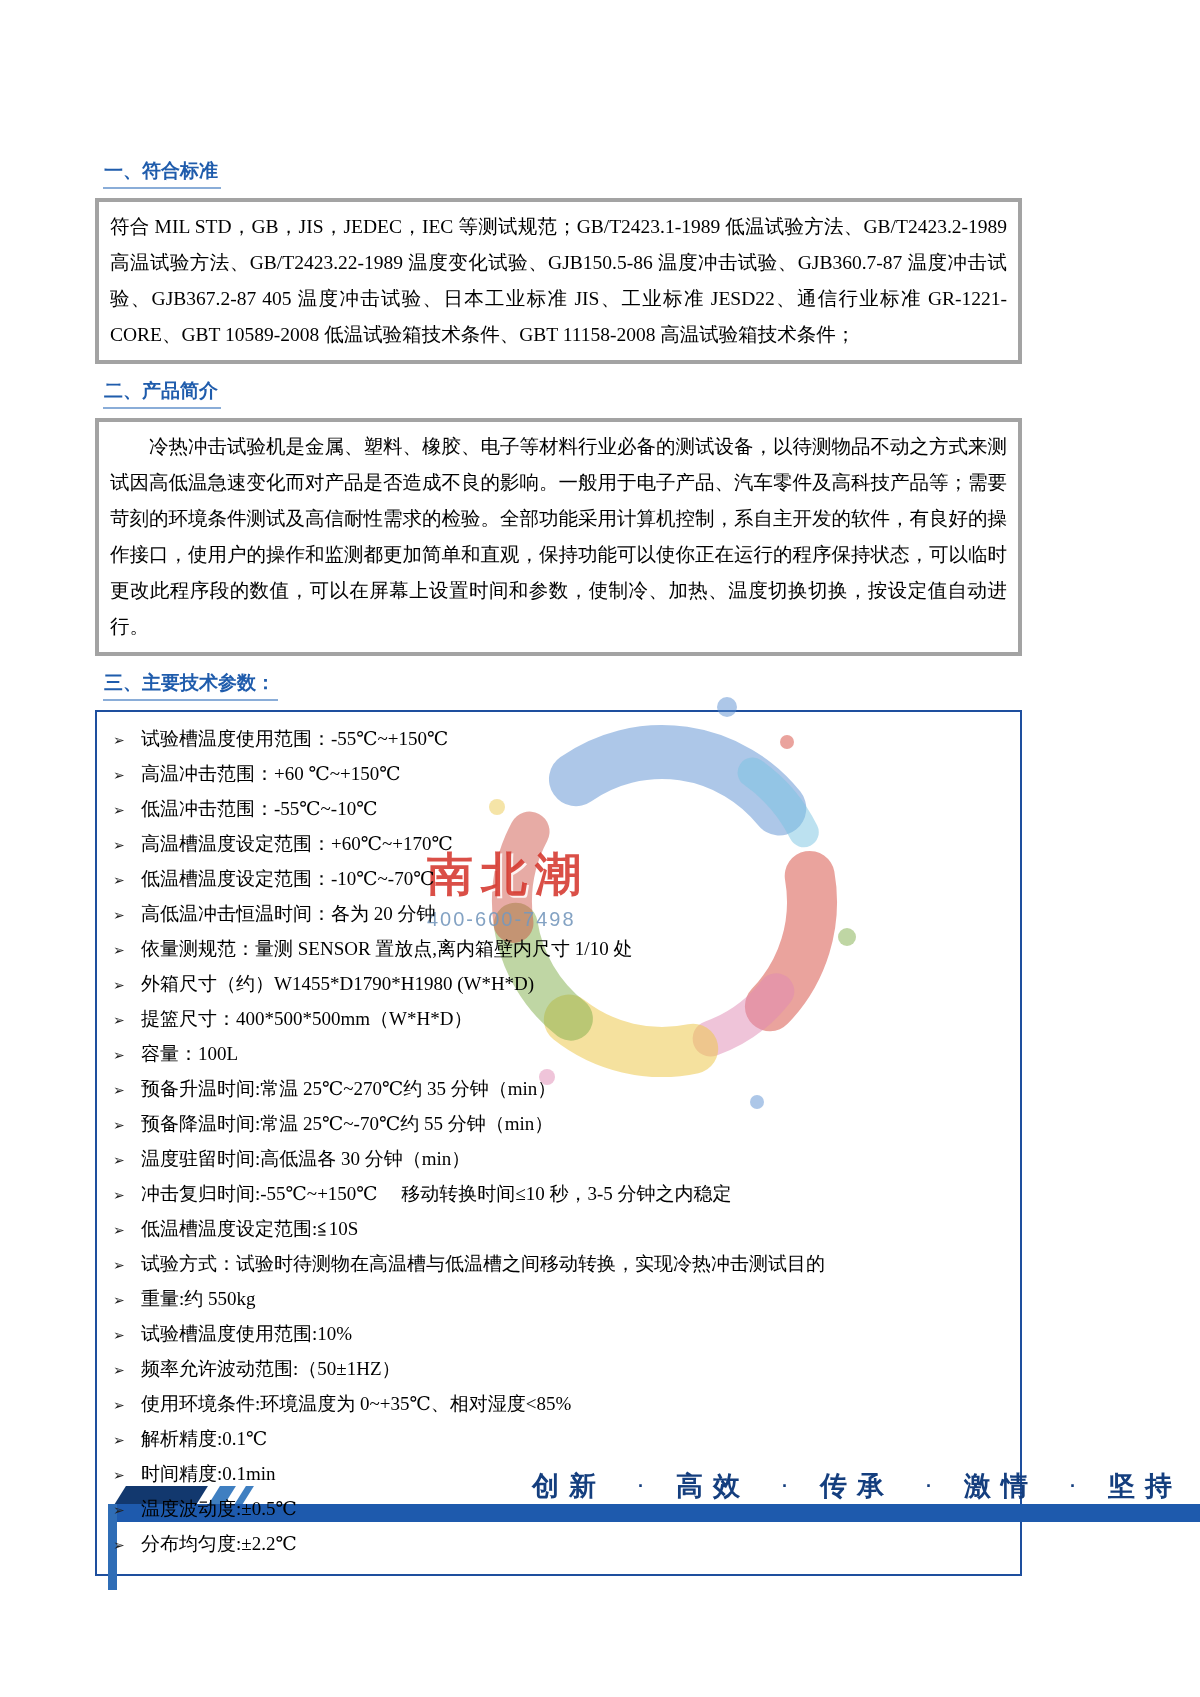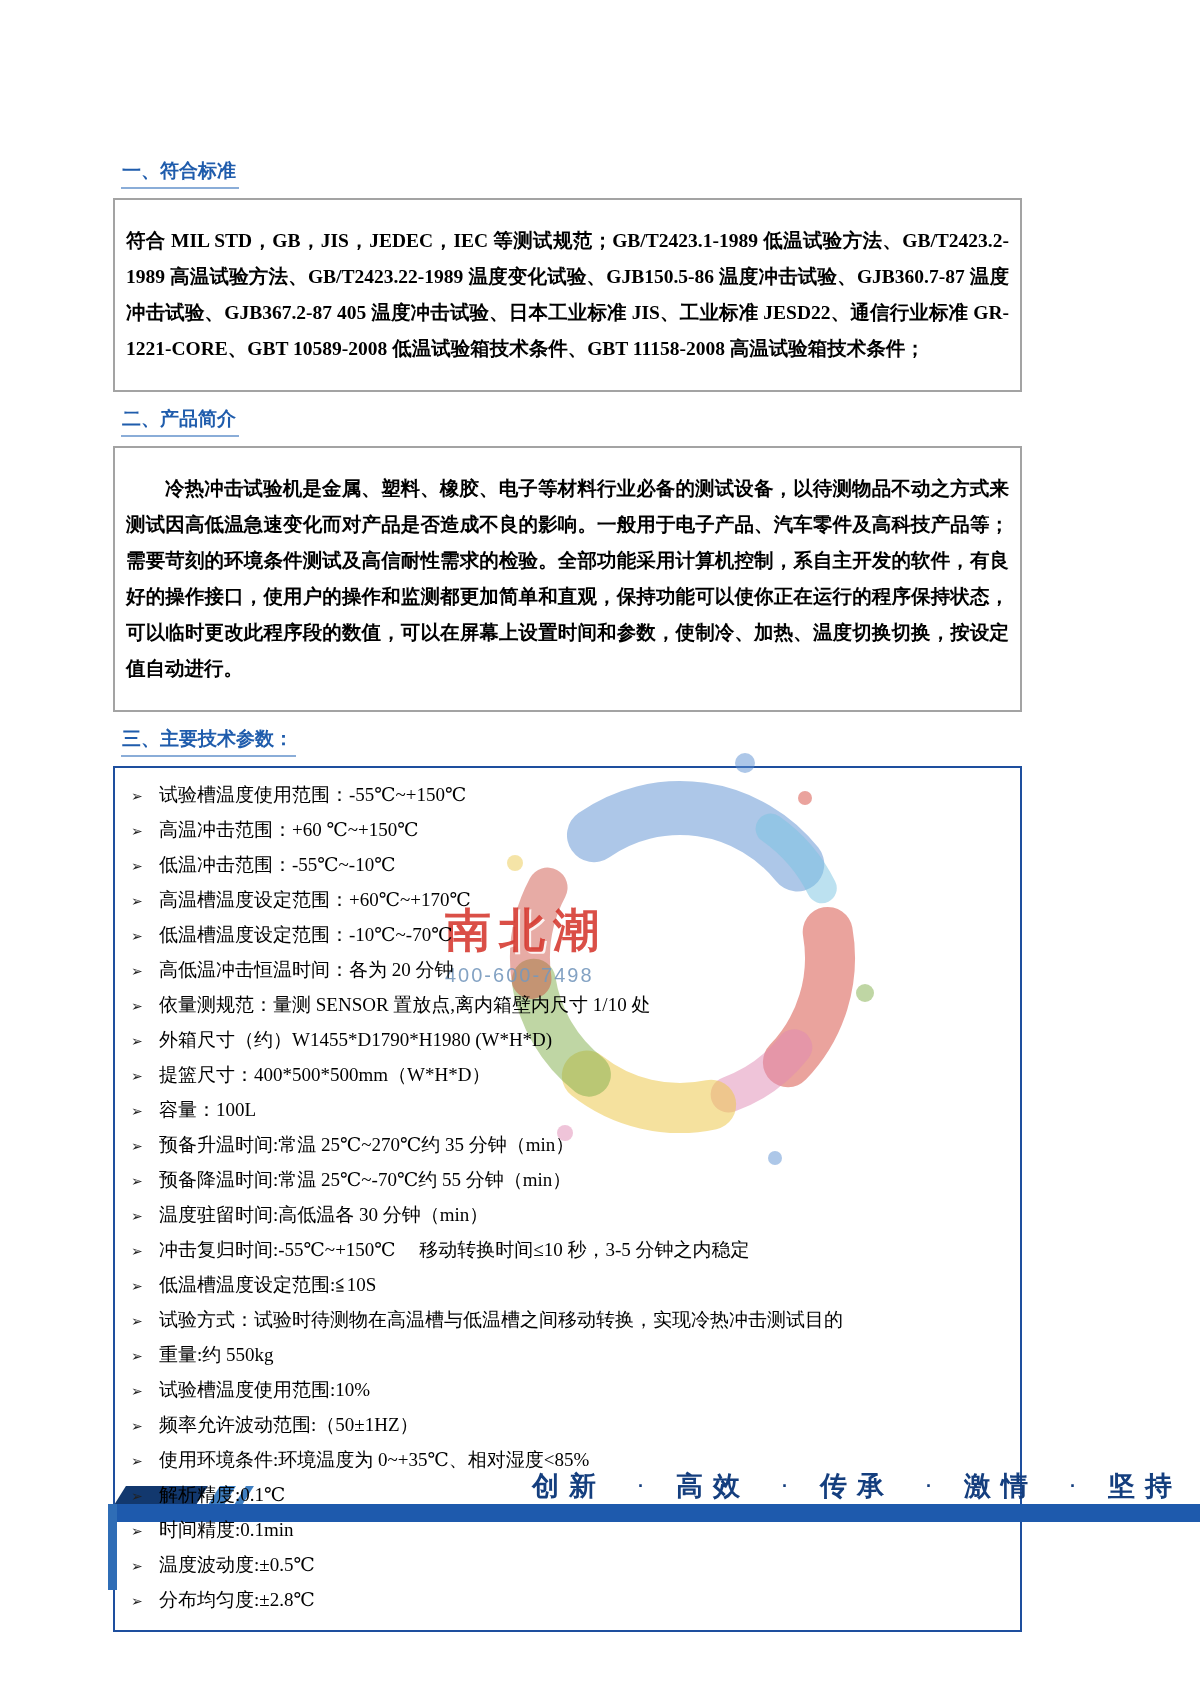--- a/index.html
+++ b/index.html
@@ -5,38 +5,37 @@
   html, body { margin: 0; padding: 0; }
   body {
     width: 1200px; height: 1697px;
     position: relative;
     background: #ffffff;
     color: #000;
     font-family: "Liberation Serif", "DejaVu Serif", serif;
     overflow: hidden;
   }
   .content { position: absolute; left: 95px; top: 158px; width: 927px; }
-  .doc-section { margin-bottom: 14px; margin-left: 18px; }
+  .doc-section { margin-bottom: 14px; }
   .section-title {
     display: inline-block;
     font-family: "Liberation Sans", "DejaVu Sans", sans-serif;
     font-weight: bold;
     color: #1f5cac;
     font-size: 19px;
     border-bottom: 2px solid #8aadd8;
     padding: 0 3px 3px 1px;
     margin: 0 0 9px 8px;
   }
   .text-box {
-    border: 2px solid #a3a3a3;
-    padding: 23px 11px;
+    border: 4px solid #a3a3a3;
+    padding: 7px 11px;
     font-size: 19.5px;
     line-height: 36px;
     text-align: justify;
-    font-weight: bold;
   }
   .text-box p { margin: 0; }
   .indent p { text-indent: 2em; }
   .specs-box {
     border: 2px solid #1e4f9e;
     padding: 10px 8px 12px 8px;
     position: relative;
   }
   .specs-list { list-style: none; margin: 0; padding: 0; position: relative; z-index: 2; }
   .spec-item { display: flex; align-items: baseline; line-height: 33px; font-size: 19px; }
@@ -204,21 +203,21 @@
           <li class="spec-item">
             <span class="spec-bullet">➢</span>
             <span class="spec-text">时间精度:0.1min</span>
           </li>
           <li class="spec-item">
             <span class="spec-bullet">➢</span>
             <span class="spec-text">温度波动度:±0.5℃</span>
           </li>
           <li class="spec-item">
             <span class="spec-bullet">➢</span>
-            <span class="spec-text">分布均匀度:±2.8℃</span>
+            <span class="spec-text">分布均匀度:±2.2℃</span>
           </li>
         </ul>
     </div>
   </section>
 
 </div>
 
 <div class="footer-slogan">
     <span class="slogan-part">创新</span>
     <span class="slogan-sep">·</span>

